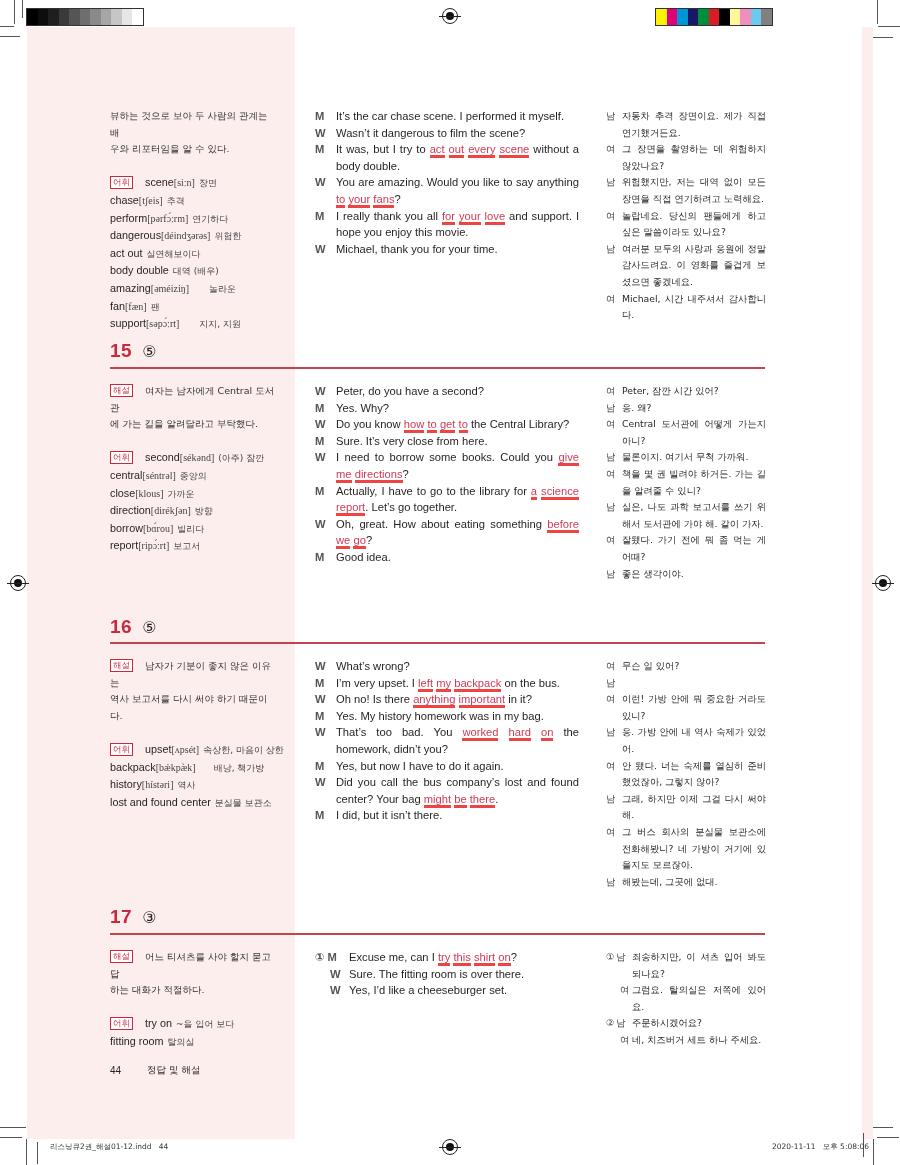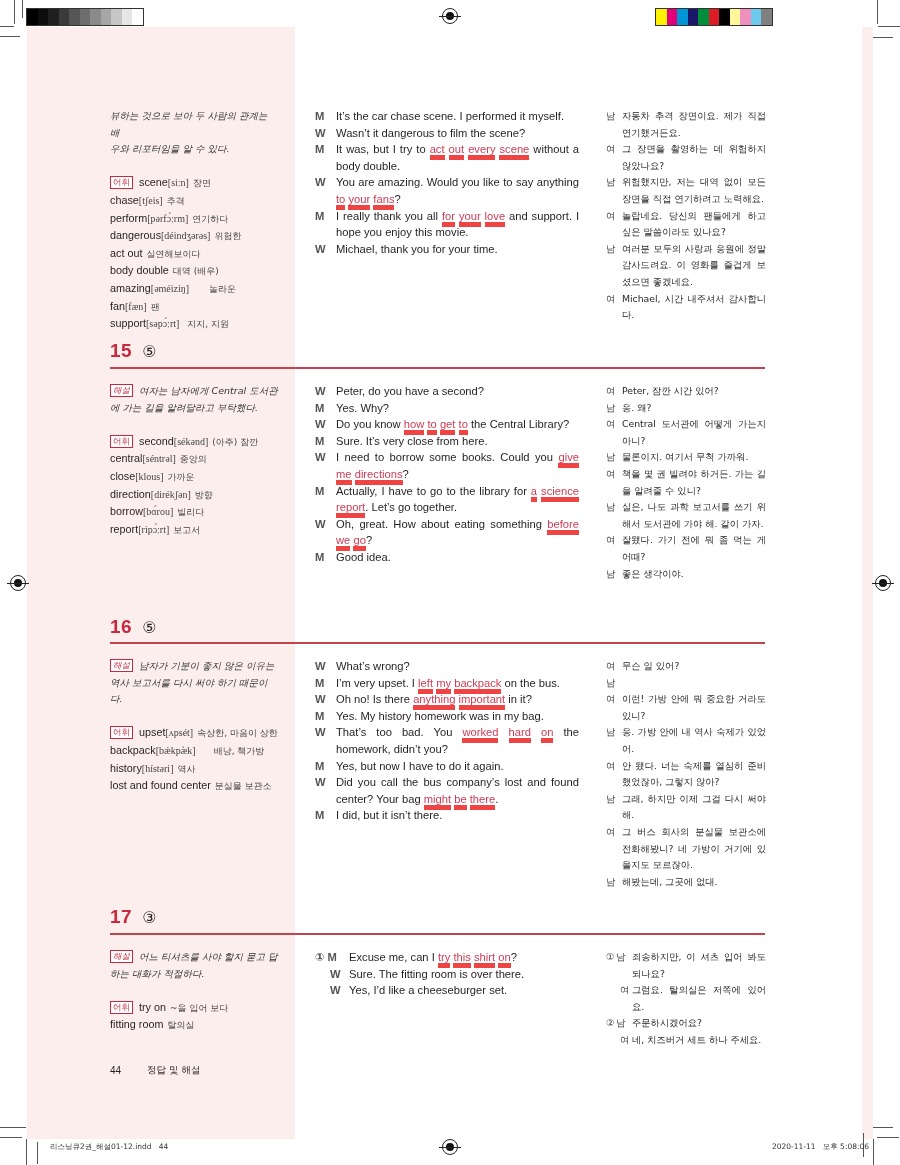--- a/index.html
+++ b/index.html
@@ -21,33 +21,33 @@
   .pink-right { position: absolute; left: 862px; top: 27px; width: 11px; height: 1112px; background: #fdeeee; }
 
   
   .section { position: absolute; left: 110px; width: 655px; }
   .sec-head { position: absolute; left: 0; height: 28px; }
   .sec-num { font-size: 19px; font-weight: bold; color: #c8293e; letter-spacing: 0.5px; }
   .sec-ans { font-size: 16px; margin-left: 10px; color: #231f20; }
   .sec-rule { position: absolute; left: 0; width: 655px; height: 2px; background: #c24450; }
 
   .left-col { position: absolute; left: 0; width: 170px; font-size: 10.5px; line-height: 16.6px; }
-  .kr-small { font-family: "DejaVu Sans", sans-serif; font-size: 9.5px; color: #333; font-style: italic; }
-  .badge { display: inline-block; font-size: 8.5px; color: #c8293e; border: 1px solid #c8293e; background: #fff; padding: 0 2px; line-height: 11px; margin-right: 6px; vertical-align: 1px; font-family: "DejaVu Sans", sans-serif; }
+  .kr-small { font-family: "DejaVu Sans", sans-serif; font-size: 9.5px; color: #333; }
+  .badge { display: inline-block; font-size: 8.5px; color: #c8293e; border: 1px solid #c8293e; background: #fff; padding: 0 2px; line-height: 11px; margin-right: 12px; vertical-align: 1px; font-family: "DejaVu Sans", sans-serif; }
   .vocab-line { white-space: nowrap; }
   .vw { font-size: 10.8px; }
   .ph { font-family: "Liberation Serif", serif; font-size: 10px; color: #444; }
   .vm { font-family: "DejaVu Sans", sans-serif; font-size: 9px; color: #444; }
 
   .mid-col { position: absolute; left: 205px; width: 264px; font-size: 11.2px; line-height: 16.6px; }
   .line { display: flex; }
   .spk { width: 21px; flex: none; font-weight: bold; color: #555; }
   .txt { flex: 1; text-align: justify; }
   .num-spk { width: 34px; flex: none; font-weight: bold; color: #555; }
-  .hl { color: #cf3b55; border-bottom: 5px solid #ef4444; }
+  .hl { color: #cf3b55; border-bottom: 3px solid #ef4444; }
 
   .right-col { position: absolute; left: 496px; width: 160px; font-family: "DejaVu Sans", sans-serif; font-size: 9.3px; line-height: 16.6px; color: #231f20; }
   .kspk { width: 16px; flex: none; color: #444; }
   .knum { width: 26px; flex: none; color: #444; }
 
   .footer-num { position: absolute; left: 110px; top: 1065px; font-size: 10px; }
   .footer-title { position: absolute; left: 147px; top: 1064px; font-family: "DejaVu Sans", sans-serif; font-size: 9.5px; }
   .slug-left { position: absolute; left: 50px; top: 1142px; font-family: "DejaVu Sans", sans-serif; font-size: 7.5px; color: #333; }
   .slug-right { position: absolute; left: 772px; top: 1142px; font-family: "DejaVu Sans", sans-serif; font-size: 7.5px; color: #333; }
 </style>
@@ -112,21 +112,21 @@
         <div class="kr-small"><span>우와 리포터임을 알 수 있다.</span></div>
         <div style="height: 16.6px;"></div>
         <div class="vocab-line"><span class="badge">어휘</span><span class="vw">scene</span><span class="ph">[siːn]</span><span class="vm" style="margin-left: 4px;">장면</span></div>
         <div class="vocab-line"><span class="vw">chase</span><span class="ph">[tʃeis]</span><span class="vm" style="margin-left: 4px;">추격</span></div>
         <div class="vocab-line"><span class="vw">perform</span><span class="ph">[pərfɔ́ːrm]</span><span class="vm" style="margin-left: 4px;">연기하다</span></div>
         <div class="vocab-line"><span class="vw">dangerous</span><span class="ph">[déindʒərəs]</span><span class="vm" style="margin-left: 4px;">위험한</span></div>
         <div class="vocab-line"><span class="vw">act out</span><span class="vm" style="margin-left: 4px;">실연해보이다</span></div>
         <div class="vocab-line"><span class="vw">body double</span><span class="vm" style="margin-left: 4px;">대역 (배우)</span></div>
         <div class="vocab-line"><span class="vw">amazing</span><span class="ph">[əméiziŋ]</span><span class="vm" style="margin-left: 20px;">놀라운</span></div>
         <div class="vocab-line"><span class="vw">fan</span><span class="ph">[fæn]</span><span class="vm" style="margin-left: 4px;">팬</span></div>
-        <div class="vocab-line"><span class="vw">support</span><span class="ph">[səpɔ́ːrt]</span><span class="vm" style="margin-left: 8px;">지지, 지원</span></div>
+        <div class="vocab-line"><span class="vw">support</span><span class="ph">[səpɔ́ːrt]</span><span class="vm" style="margin-left: 20px;">지지, 지원</span></div>
       </div>
       <div class="mid-col" style="top: 108px;">
         <div class="line">
           <span class="spk">M</span>
           <span class="txt"><span>It’s the car chase scene. I performed it myself.</span></span>
         </div>
         <div class="line">
           <span class="spk">W</span>
           <span class="txt"><span>Wasn’t it dangerous to film the scene?</span></span>
         </div>

